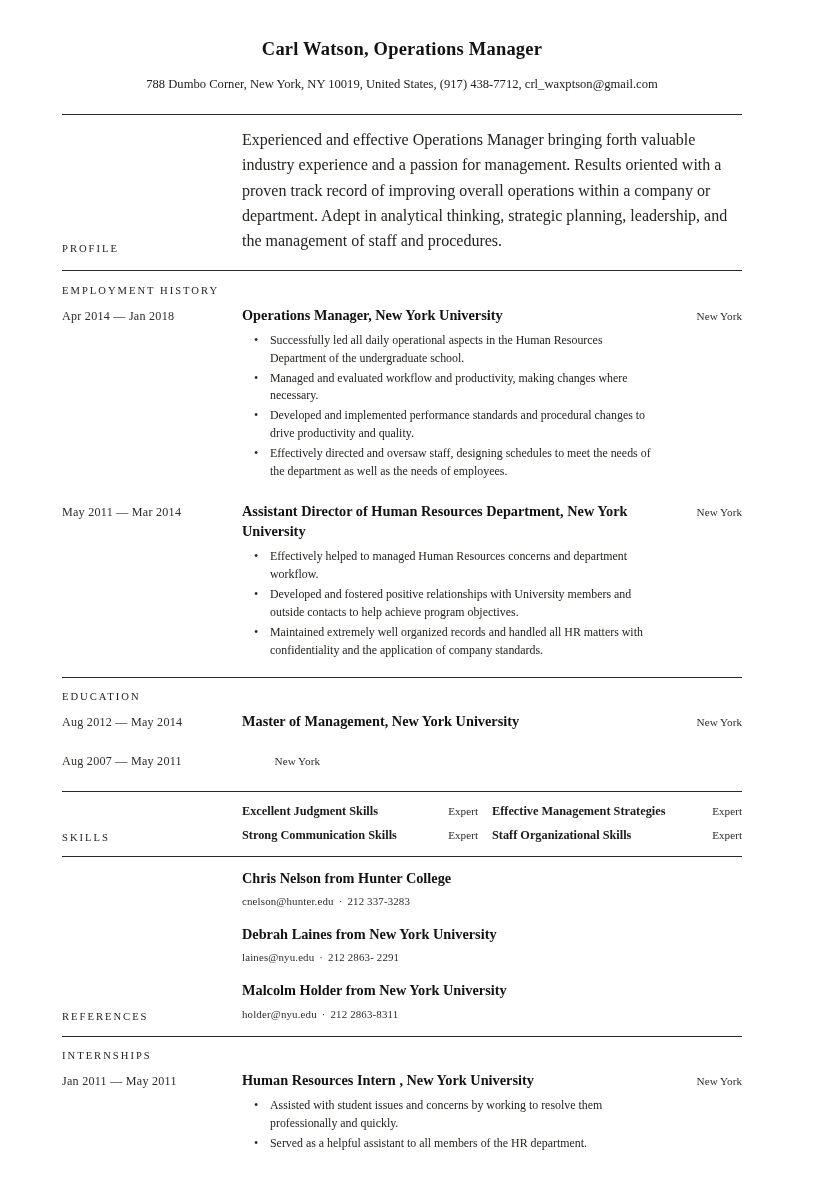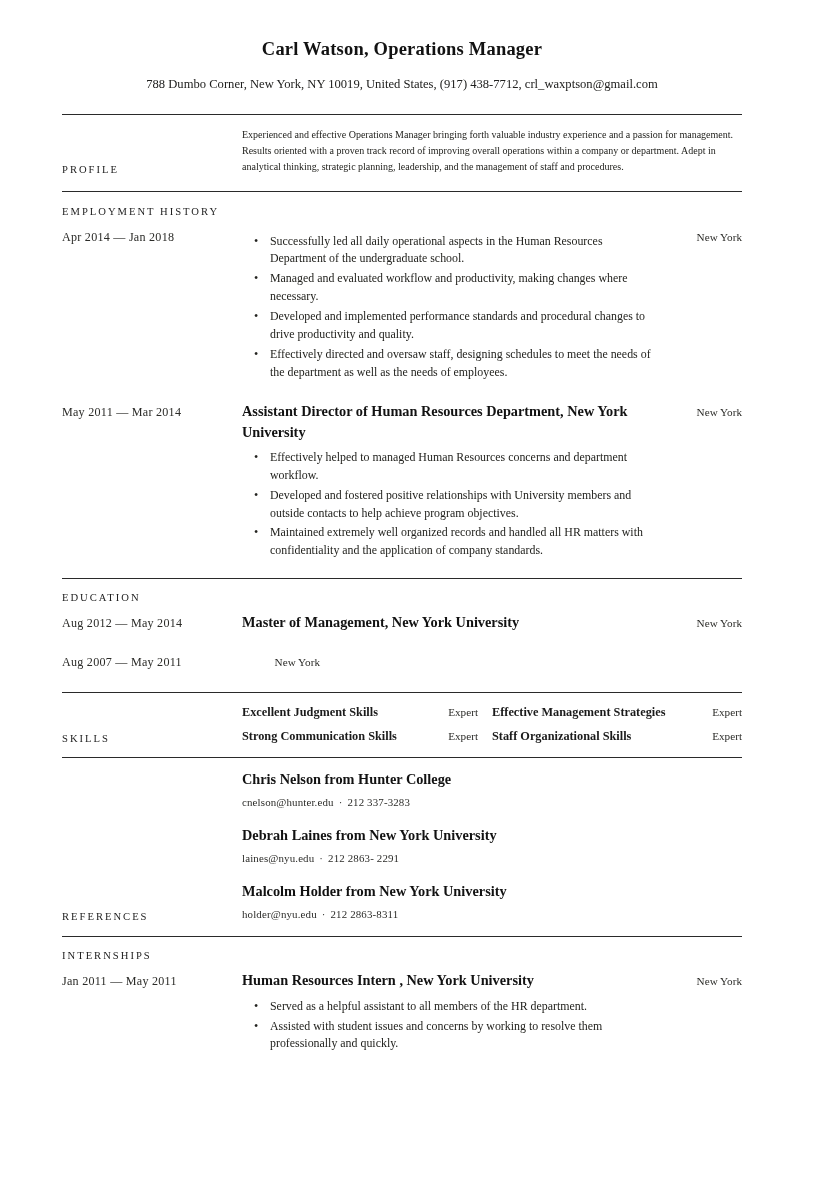--- a/index.html
+++ b/index.html
@@ -75,21 +75,21 @@
     white-space: nowrap;
   }
   .col-main {
     flex: 1 1 auto;
     min-width: 0;
   }
 
   
   .profile-wrap { padding: 12px 0 16px 0; }
   .profile-text {
-    font-size: 10px;
+    font-size: 16px;
     line-height: 1.58;
     color: #23231f;
     text-align: left;
   }
 
   
   .entries-wrap { padding-top: 13px; padding-bottom: 12px; }
   .entry {
     display: flex;
     align-items: flex-start;
@@ -232,20 +232,21 @@
     <div class="rule"></div>
     <div class="section">
       <div class="section-body entries-wrap" style="display:block;">
         <div class="col-label" style="width:auto;flex:none;padding-bottom:9px;">
           <div class="section-title">EMPLOYMENT HISTORY</div>
         </div>
 
         <div class="entry">
           <div class="entry-date">Apr 2014 — Jan 2018</div>
           <div class="entry-main">
+            <div class="entry-title">Operations Manager, New York University</div>
             <ul class="bullets">
               <li>Successfully led all daily operational aspects in the Human Resources Department of the undergraduate school.</li>
               <li>Managed and evaluated workflow and productivity, making changes where necessary.</li>
               <li>Developed and implemented performance standards and procedural changes to drive productivity and quality.</li>
               <li>Effectively directed and oversaw staff, designing schedules to meet the needs of the department as well as the needs of employees.</li>
             </ul>
           </div>
           <div class="entry-location">New York</div>
         </div>
 
@@ -353,22 +354,22 @@
       <div class="entries-wrap">
         <div style="padding-bottom:9px;">
           <div class="section-title">INTERNSHIPS</div>
         </div>
 
         <div class="entry">
           <div class="entry-date">Jan 2011 — May 2011</div>
           <div class="entry-main">
             <div class="entry-title">Human Resources Intern , New York University</div>
             <ul class="bullets">
+              <li>Assisted with student issues and concerns by working to resolve them professionally and quickly.</li>
               <li>Served as a helpful assistant to all members of the HR department.</li>
-              <li>Assisted with student issues and concerns by working to resolve them professionally and quickly.</li>
             </ul>
           </div>
           <div class="entry-location">New York</div>
         </div>
       </div>
     </div>
 
   </div>
 </div>
 

